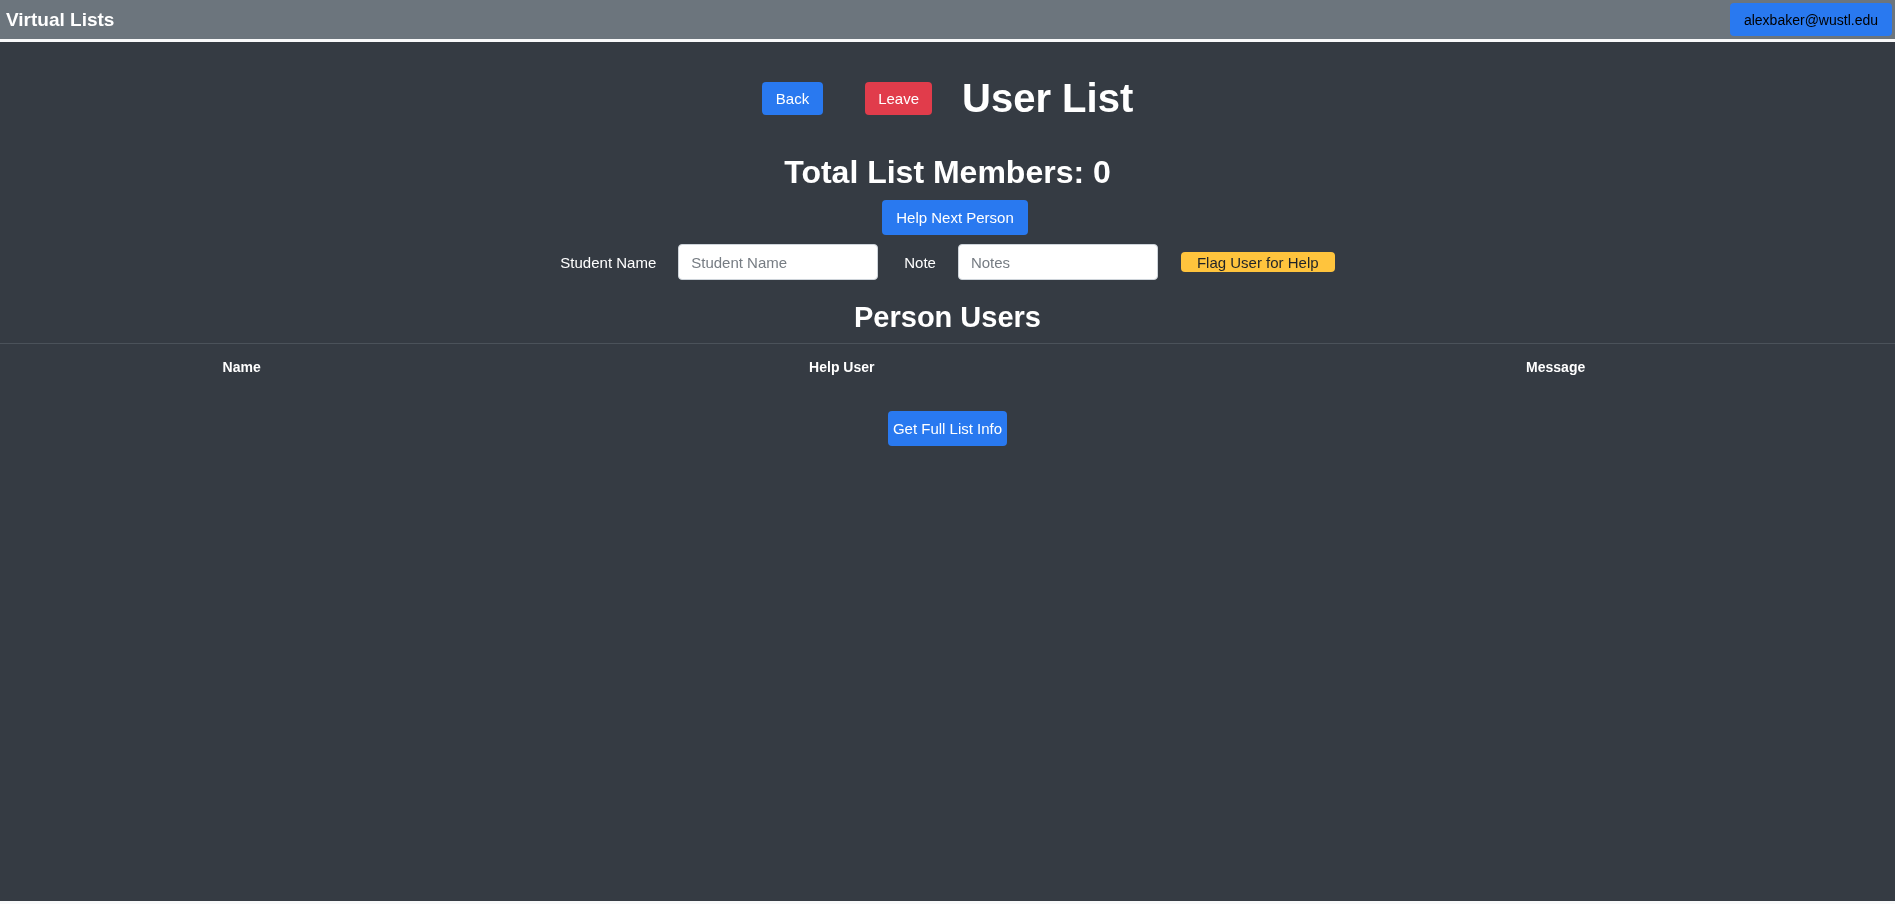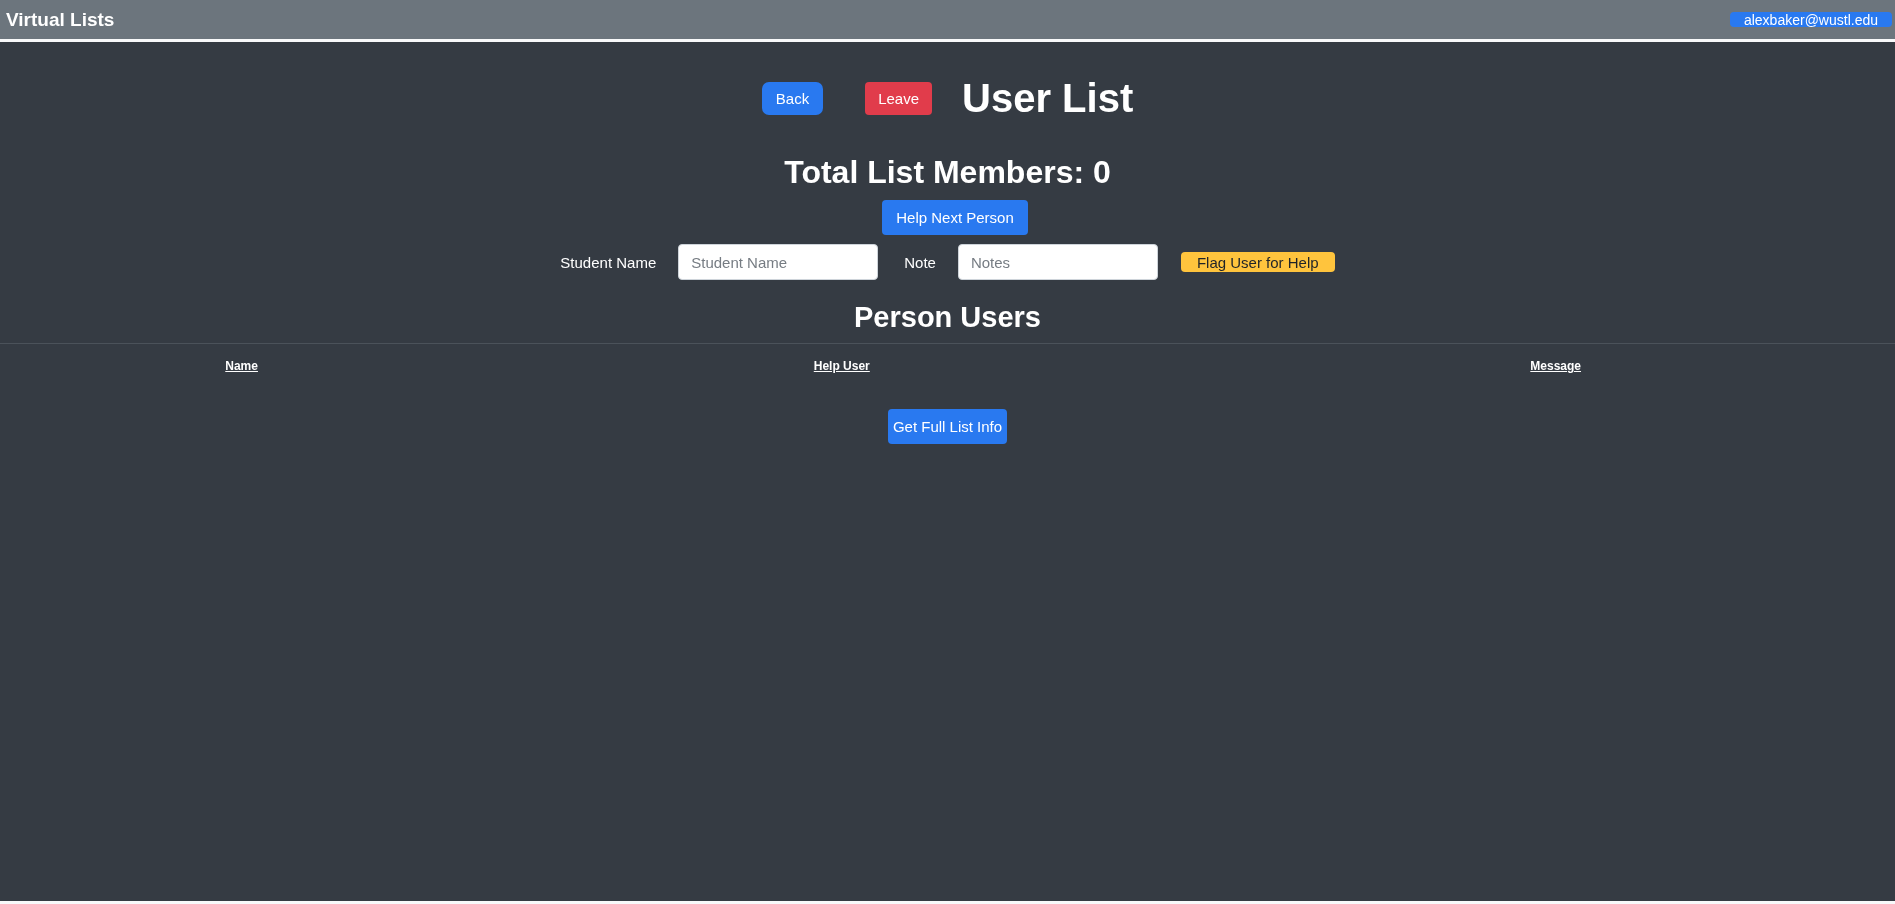--- a/index.html
+++ b/index.html
@@ -31,24 +31,24 @@
     padding: 0 3px 0 6px;
     position: relative;
   }
   .brand {
     font-size: 19px;
     font-weight: bold;
     color: #ffffff;
   }
   .user-btn {
     background: var(--primary);
-    color: #ffffff;
+    color: #000000;
     border: none;
     border-radius: 4px;
-    height: 15px;
+    height: 33px;
     padding: 0 14px;
     font-size: 14px;
     font-family: inherit;
     cursor: pointer;
   }
   
   .btn {
     border: none;
     border-radius: 4px;
     font-family: inherit;
@@ -59,21 +59,21 @@
   .btn-primary { background: var(--primary); }
   .btn-danger  { background: var(--danger); }
   .btn-warning { background: var(--warning); color: #1f2329; }
   
   .list-header {
     margin-top: 36px;
     display: flex;
     align-items: center;
     justify-content: center;
   }
-  .back-btn  { padding: 8px 14px; border-radius: 7px; }
+  .back-btn  { padding: 8px 14px; }
   .leave-btn { padding: 8px 13px; margin-left: 34px; }
   .list-title {
     font-size: 40px;
     font-weight: bold;
     margin-left: 22px;
     line-height: 1;
   }
   
   .total-members {
     margin-top: 36px;
@@ -116,23 +116,22 @@
   }
   .flagged-table {
     width: 100%;
     border-top: 1px solid var(--divider);
     display: grid;
     grid-template-columns: 25.5% 37% 37.5%;
     padding-top: 15px;
   }
   .col-head {
     text-align: center;
-    font-size: 12px;
+    font-size: 14px;
     font-weight: bold;
-    text-decoration: underline;
   }
   .flagged-rows { width: 100%; }
   
   .full-info-wrap { text-align: center; margin-top: 36px; }
   .full-info-btn { padding: 9px 5px; }
   
   .bottom-strip {
     position: absolute;
     left: 0; right: 0; bottom: 0;
     height: 3px;

